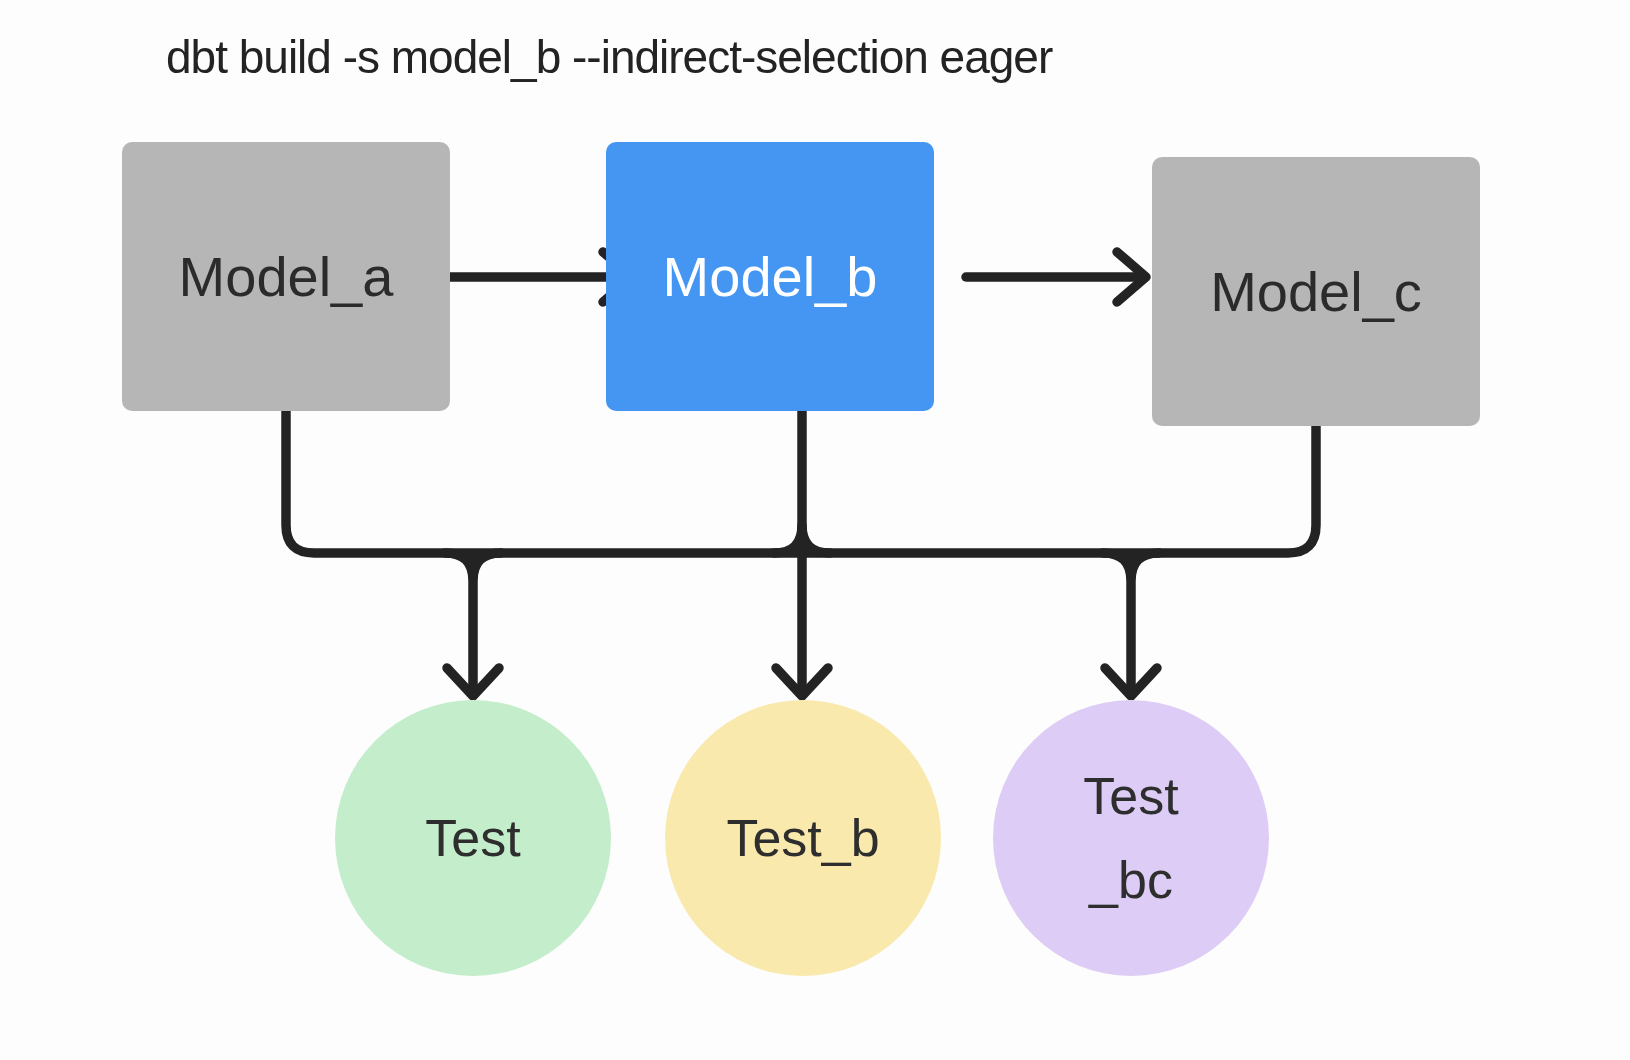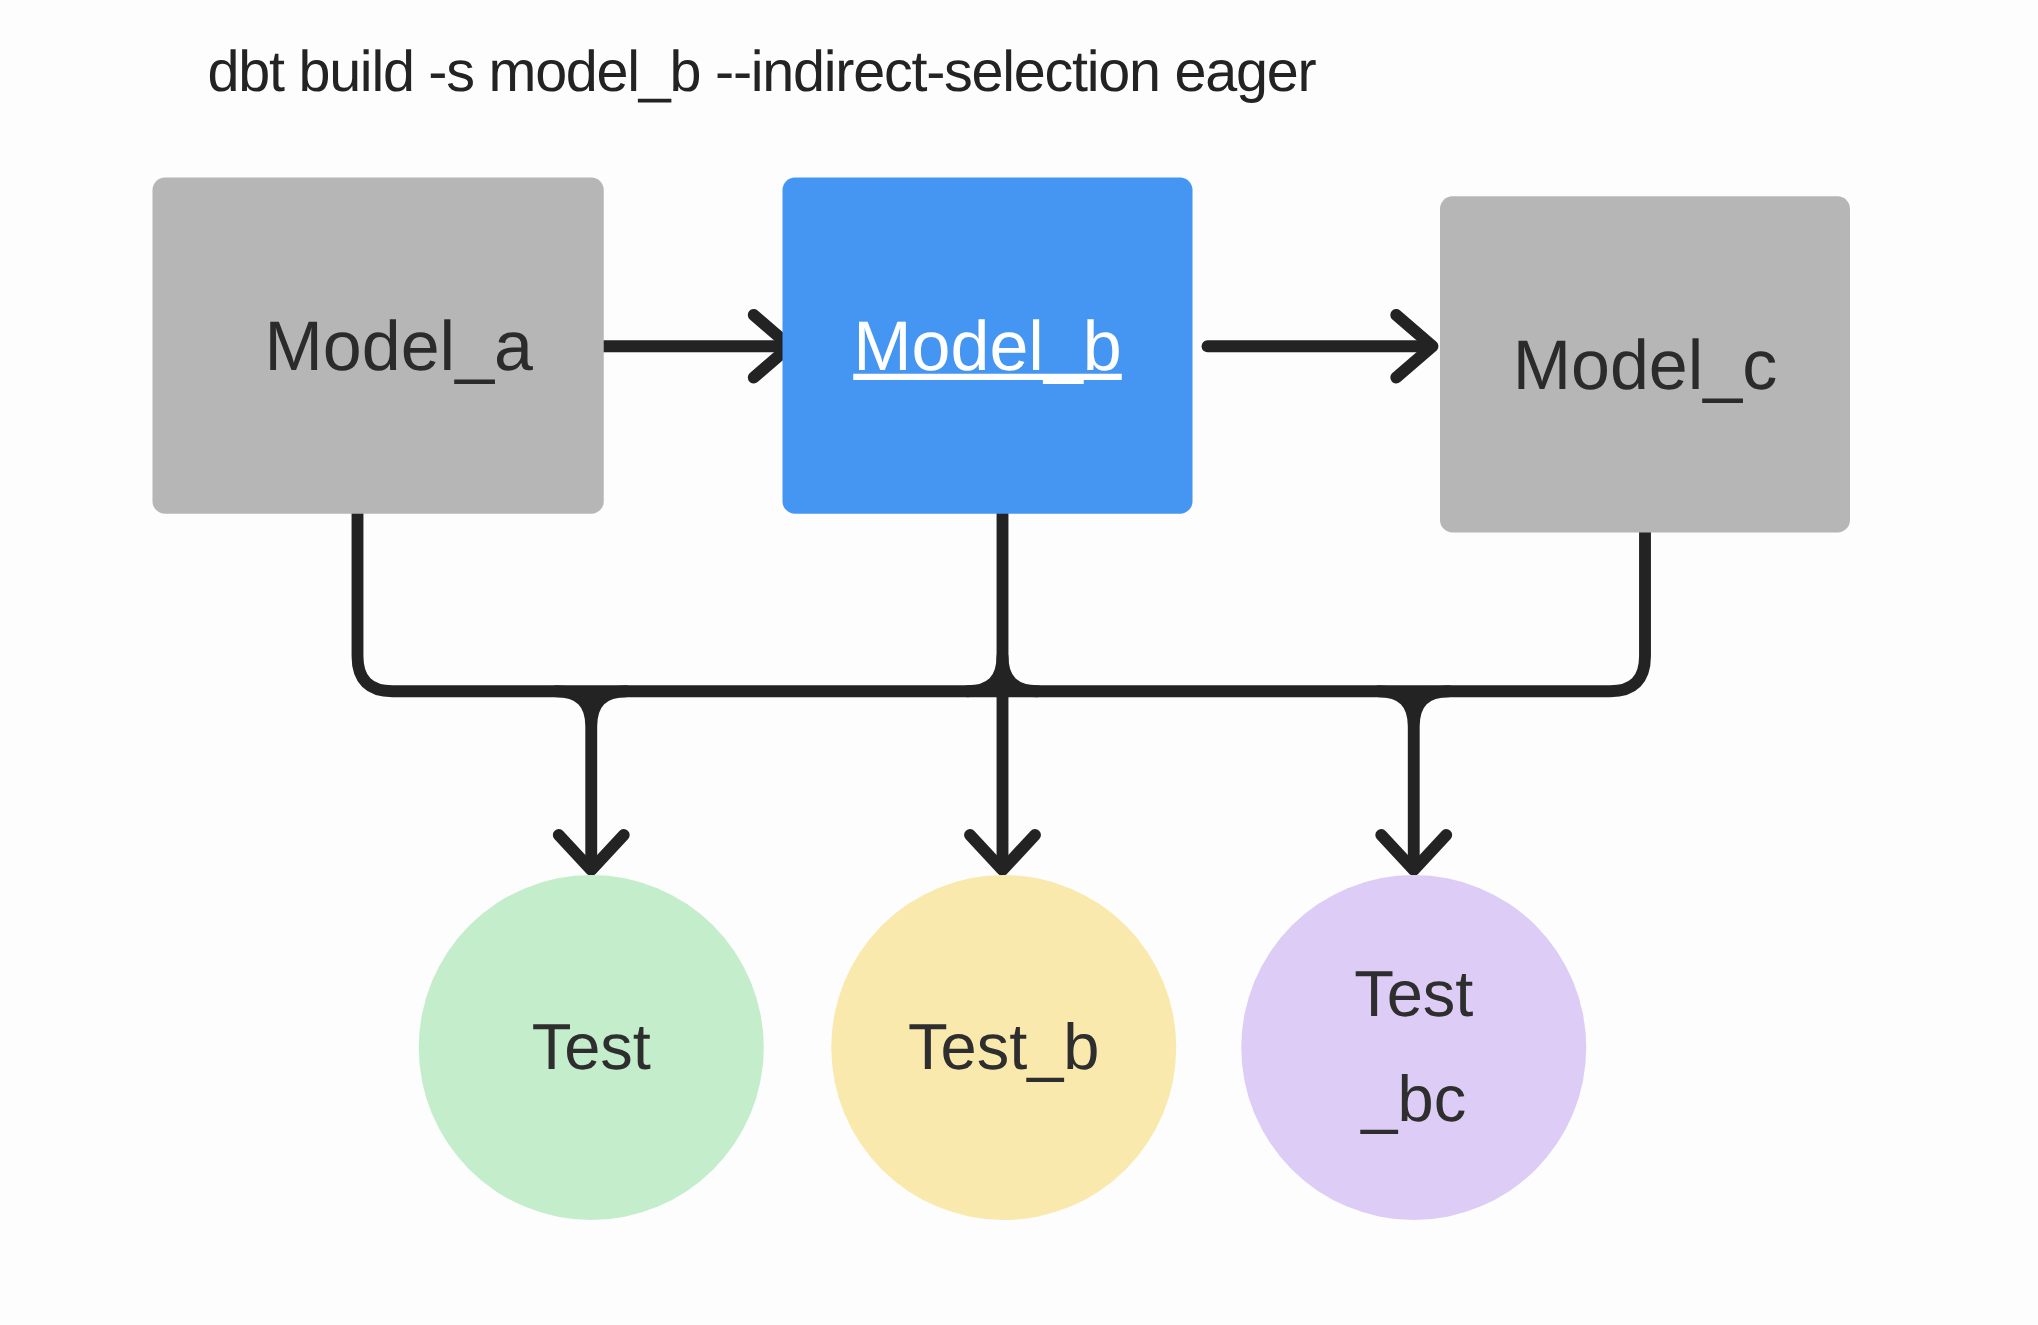--- a/index.html
+++ b/index.html
@@ -43,21 +43,21 @@
     width: 328px;
     height: 269px;
     border-radius: 10px;
     font-size: 56px;
     color: #2b2b2b;
   }
   .box.selected {
     color: #ffffff;
   }
   .node-a { left: 122px; top: 142px; }
-  .node-b { left: 626px; top: 142px; text-decoration: underline; }
+  .node-b { left: 606px; top: 142px; }
   .node-c { left: 1152px; top: 142px; margin-top: 15px; }
   .circle {
     width: 276px;
     height: 276px;
     border-radius: 50%;
     font-size: 52px;
     color: #2e2e2e;
     flex-direction: column;
   }
   .circle .line {
@@ -91,21 +91,21 @@
       <path d="M 776 668 L 802 696 L 828 668"></path>
 
       <path d="M 445 553 Q 473 553 473 581 M 501 553 Q 473 553 473 581 M 473 560 L 473 693"></path>
       <path d="M 447 668 L 473 696 L 499 668"></path>
 
       <path d="M 1103 553 Q 1131 553 1131 581 M 1159 553 Q 1131 553 1131 581 M 1131 560 L 1131 693"></path>
       <path d="M 1105 668 L 1131 696 L 1157 668"></path>
     </g>
   </svg>
 
-  <div class="node box node-a" style="background-color: rgb(182, 182, 182); padding-left: 33px;">
+  <div class="node box node-a" style="background-color: rgb(182, 182, 182);">
     <span>Model_a</span>
   </div>
 
   <div class="node box selected node-b" style="background-color: rgb(69, 150, 243);">
     <span>Model_b</span>
   </div>
 
   <div class="node box node-c" style="background-color: rgb(182, 182, 182);">
     <span>Model_c</span>
   </div>

